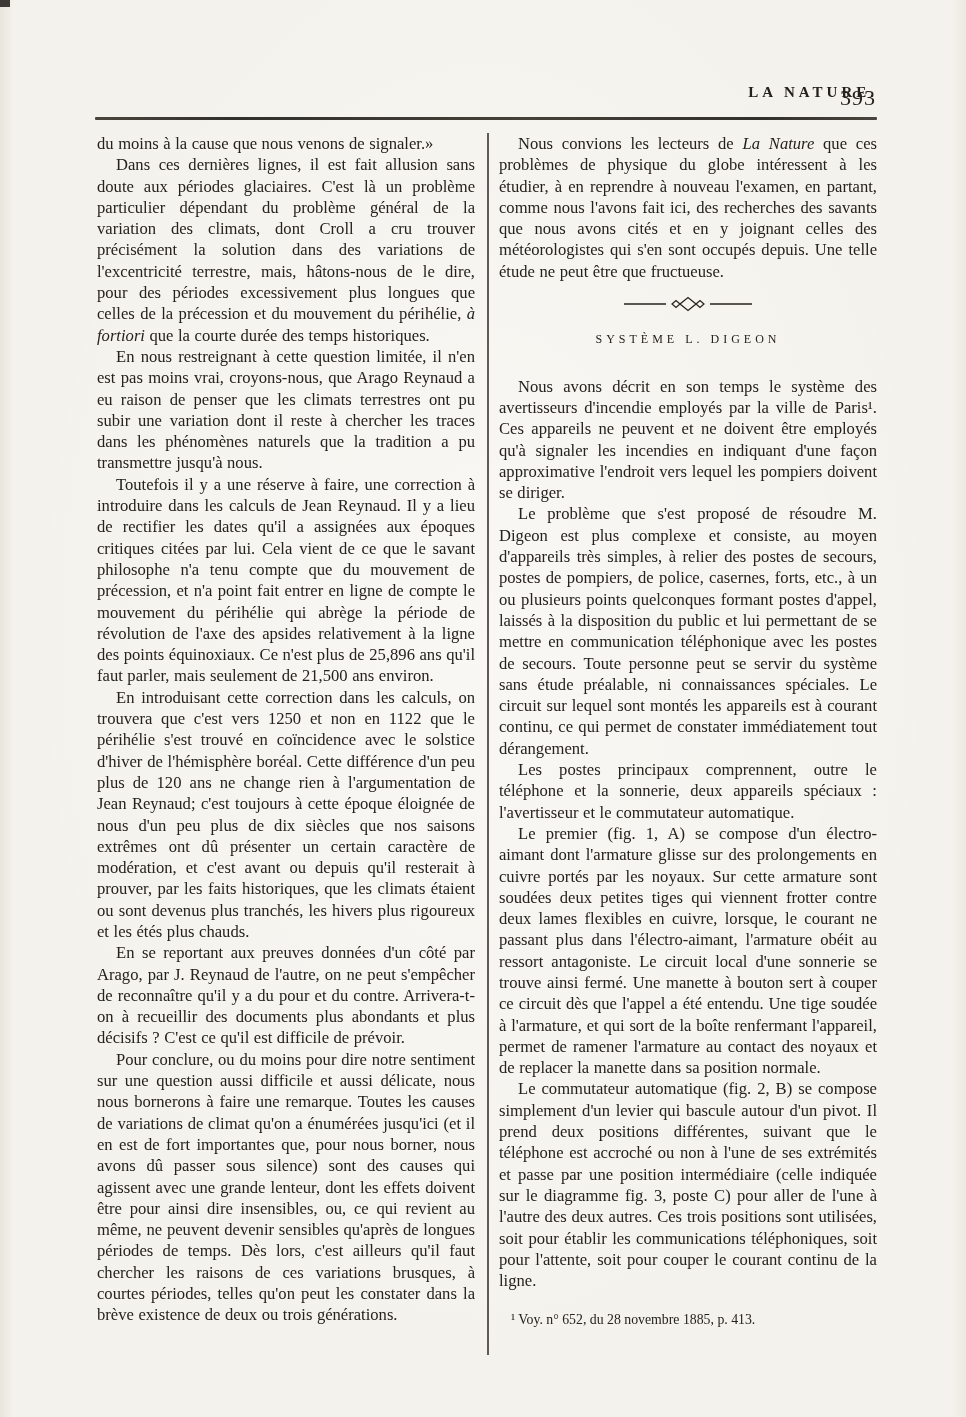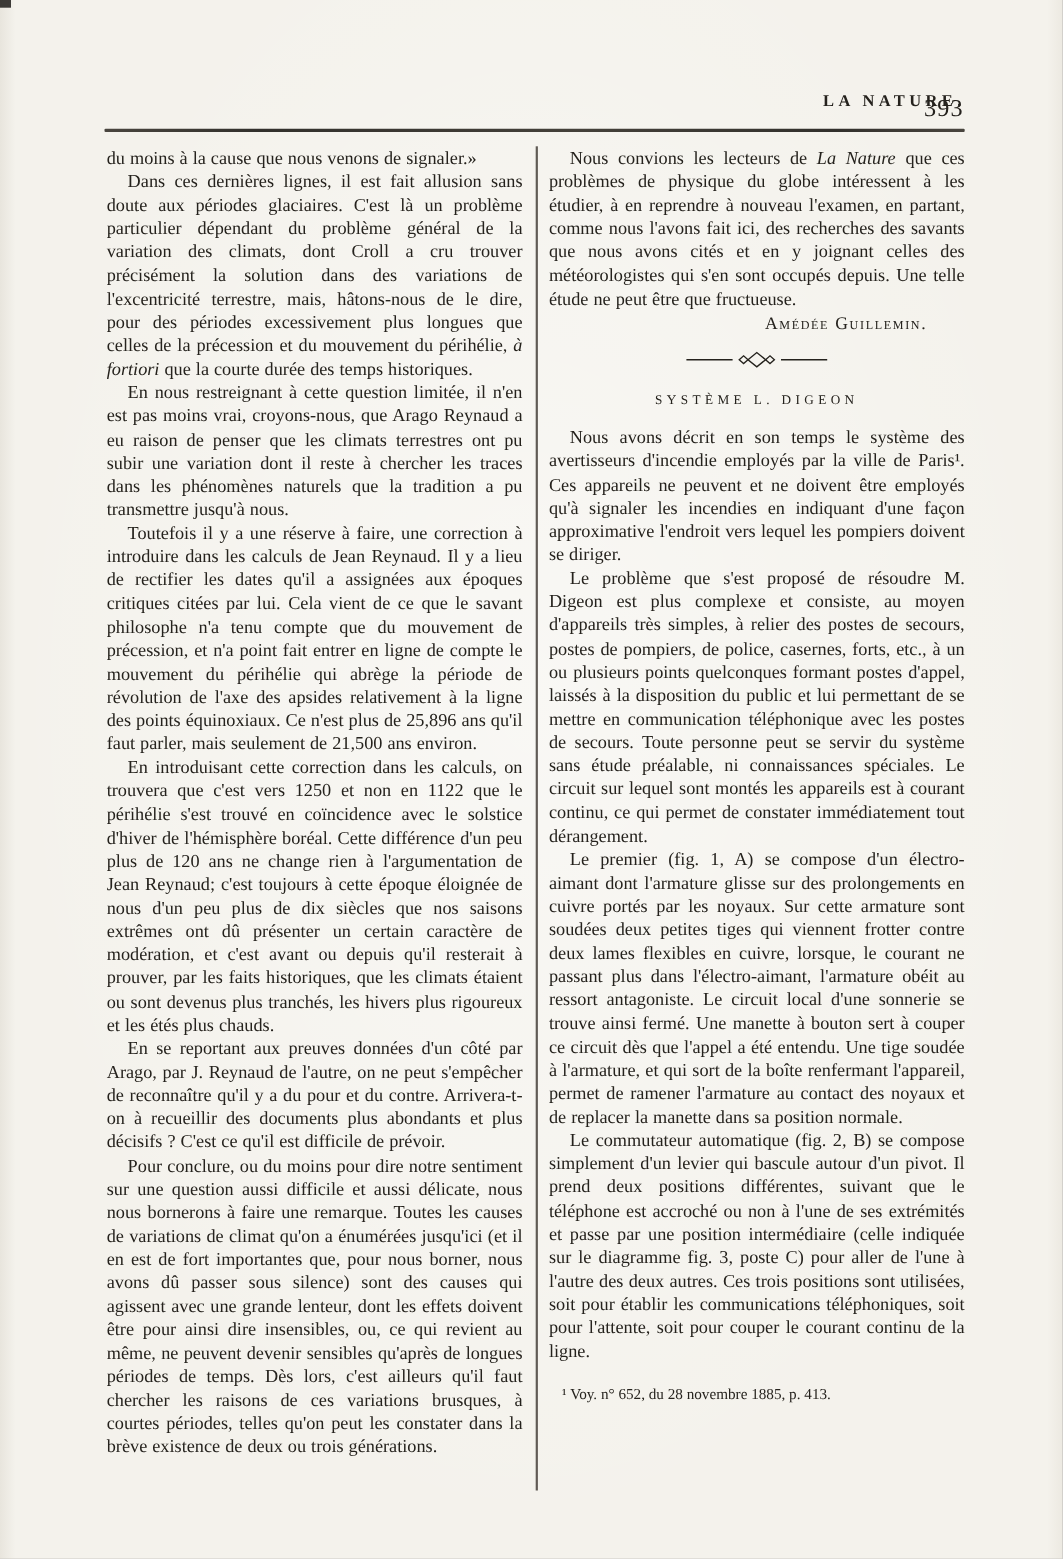--- a/index.html
+++ b/index.html
@@ -52,21 +52,21 @@
   }
   .ornament-wrap { text-align:center; margin:14px 0 10px 0; }
   .article-title {
     text-align:center; font-size:23px; letter-spacing:2.5px;
     margin:6px 0 0 0; font-weight:normal; white-space:nowrap;
   }
   .article-subtitle {
     text-align:center; font-size:12px; letter-spacing:4px;
     margin:12px 0 0 0; font-weight:normal;
   }
-  .article-body { margin-top:13px; }
+  .article-body { margin-top:25px; }
   .footnote {
     margin-top:20px; font-size:13.8px; line-height:17px; text-indent:12px;
   }
 </style>
 </head>
 <body>
 
 <div class="page">
 
   <div class="scan-corner"></div>
@@ -88,38 +88,38 @@
         <p class="para">En introduisant cette correction dans les calculs, on trouvera que c'est vers 1250 et non en 1122 que le périhélie s'est trouvé en coïncidence avec le solstice d'hiver de l'hémisphère boréal. Cette différence d'un peu plus de 120 ans ne change rien à l'argumentation de Jean Reynaud; c'est toujours à cette époque éloignée de nous d'un peu plus de dix siècles que nos saisons extrêmes ont dû présenter un certain caractère de modération, et c'est avant ou depuis qu'il resterait à prouver, par les faits historiques, que les climats étaient ou sont devenus plus tranchés, les hivers plus rigoureux et les étés plus chauds.</p>
         <p class="para">En se reportant aux preuves données d'un côté par Arago, par J. Reynaud de l'autre, on ne peut s'empêcher de reconnaître qu'il y a du pour et du contre. Arrivera-t-on à recueillir des documents plus abondants et plus décisifs ? C'est ce qu'il est difficile de prévoir.</p>
         <p class="para">Pour conclure, ou du moins pour dire notre sentiment sur une question aussi difficile et aussi délicate, nous nous bornerons à faire une remarque. Toutes les causes de variations de climat qu'on a énumérées jusqu'ici (et il en est de fort importantes que, pour nous borner, nous avons dû passer sous silence) sont des causes qui agissent avec une grande lenteur, dont les effets doivent être pour ainsi dire insensibles, ou, ce qui revient au même, ne peuvent devenir sensibles qu'après de longues périodes de temps. Dès lors, c'est ailleurs qu'il faut chercher les raisons de ces variations brusques, à courtes périodes, telles qu'on peut les constater dans la brève existence de deux ou trois générations.</p>
       </div>
 
     <div class="col">
       <div>
           <p class="para">Nous convions les lecteurs de <span style="font-style: italic;">La Nature</span> que ces problèmes de physique du globe intéressent à les étudier, à en reprendre à nouveau l'examen, en partant, comme nous l'avons fait ici, des recherches des savants que nous avons cités et en y joignant celles des météorologistes qui s'en sont occupés depuis. Une telle étude ne peut être que fructueuse.</p>
         </div>
 
-      <div class="signature">Amédée Guillemin.</div>
 
       <div class="ornament-wrap">
         <svg width="132" height="16" viewBox="0 0 132 16">
           <line x1="2" y1="8" x2="44" y2="8" stroke="#25221d" stroke-width="1.4"></line>
           <path d="M50 8 L54 4.5 L58 8 L54 11.5 Z" fill="none" stroke="#25221d" stroke-width="1.2"></path>
           <path d="M58 8 L66 1.5 L74 8 L66 14.5 Z" fill="none" stroke="#25221d" stroke-width="1.3"></path>
           <path d="M74 8 L78 4.5 L82 8 L78 11.5 Z" fill="none" stroke="#25221d" stroke-width="1.2"></path>
           <line x1="88" y1="8" x2="130" y2="8" stroke="#25221d" stroke-width="1.4"></line>
         </svg>
       </div>
 
 
       <h2 class="article-subtitle">SYSTÈME L. DIGEON</h2>
 
       <div class="article-body">
           <p class="para">Nous avons décrit en son temps le système des avertisseurs d'incendie employés par la ville de Paris¹. Ces appareils ne peuvent et ne doivent être employés qu'à signaler les incendies en indiquant d'une façon approximative l'endroit vers lequel les pompiers doivent se diriger.</p>
           <p class="para">Le problème que s'est proposé de résoudre M. Digeon est plus complexe et consiste, au moyen d'appareils très simples, à relier des postes de secours, postes de pompiers, de police, casernes, forts, etc., à un ou plusieurs points quelconques formant postes d'appel, laissés à la disposition du public et lui permettant de se mettre en communication téléphonique avec les postes de secours. Toute personne peut se servir du système sans étude préalable, ni connaissances spéciales. Le circuit sur lequel sont montés les appareils est à courant continu, ce qui permet de constater immédiatement tout dérangement.</p>
+          <p class="para">Les postes principaux comprennent, outre le téléphone et la sonnerie, deux appareils spéciaux : l'avertisseur et le commutateur automatique.</p>
           <p class="para">Le premier (fig. 1, A) se compose d'un électro-aimant dont l'armature glisse sur des prolongements en cuivre portés par les noyaux. Sur cette armature sont soudées deux petites tiges qui viennent frotter contre deux lames flexibles en cuivre, lorsque, le courant ne passant plus dans l'électro-aimant, l'armature obéit au ressort antagoniste. Le circuit local d'une sonnerie se trouve ainsi fermé. Une manette à bouton sert à couper ce circuit dès que l'appel a été entendu. Une tige soudée à l'armature, et qui sort de la boîte renfermant l'appareil, permet de ramener l'armature au contact des noyaux et de replacer la manette dans sa position normale.</p>
           <p class="para">Le commutateur automatique (fig. 2, B) se compose simplement d'un levier qui bascule autour d'un pivot. Il prend deux positions différentes, suivant que le téléphone est accroché ou non à l'une de ses extrémités et passe par une position intermédiaire (celle indiquée sur le diagramme fig. 3, poste C) pour aller de l'une à l'autre des deux autres. Ces trois positions sont utilisées, soit pour établir les communications téléphoniques, soit pour l'attente, soit pour couper le courant continu de la ligne.</p>
         </div>
 
       <div class="footnote">¹ Voy. n° 652, du 28 novembre 1885, p. 413.</div>
     </div>
 
   </div>
 
   <div class="col-divider"></div>

